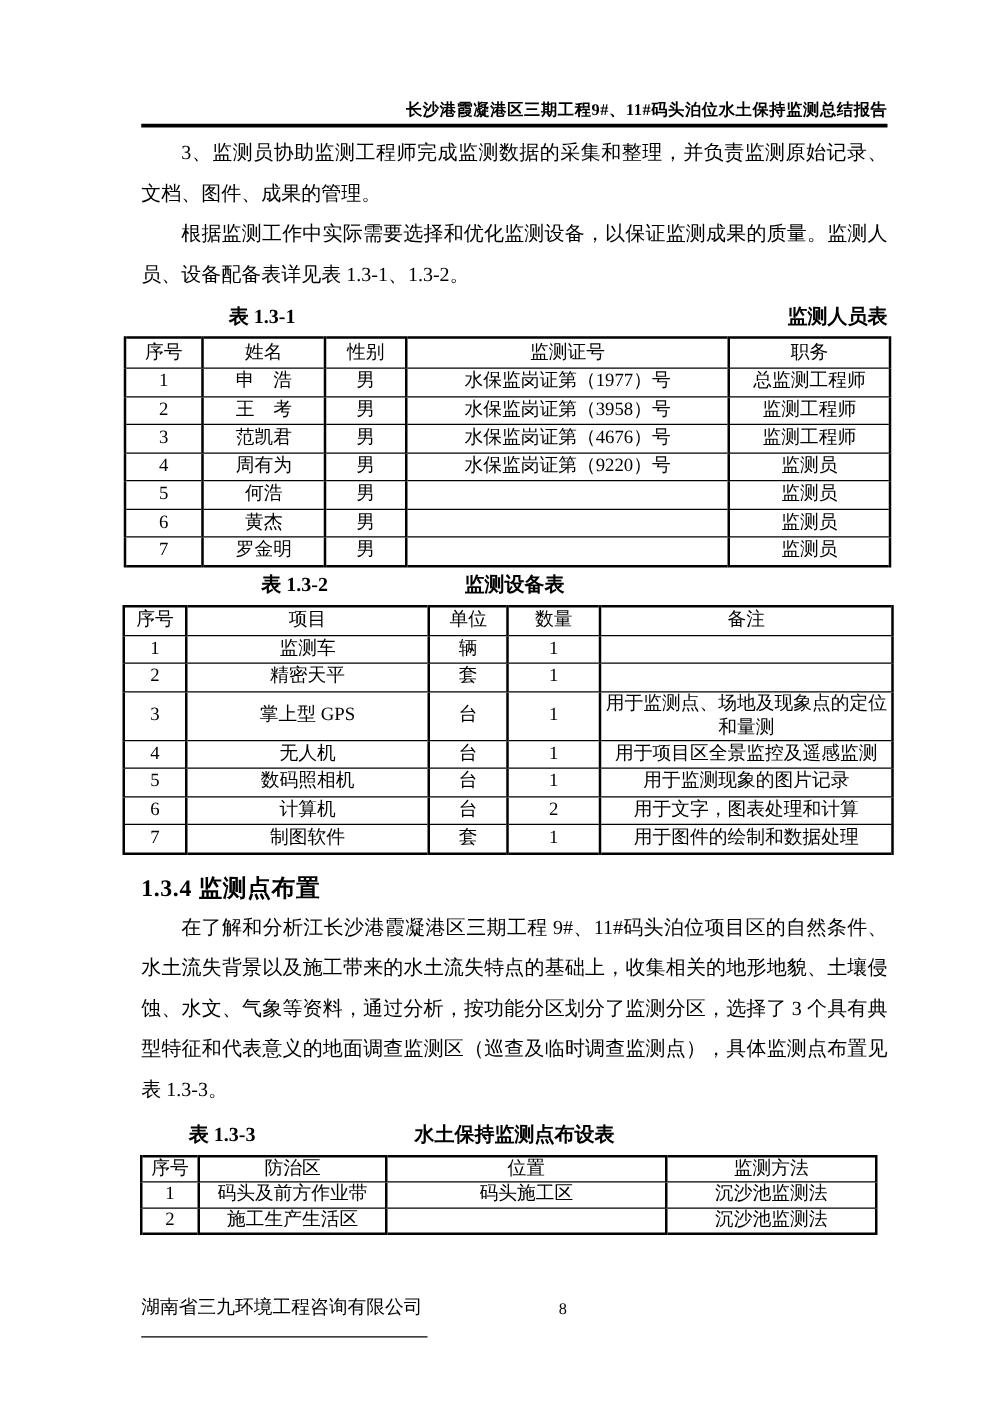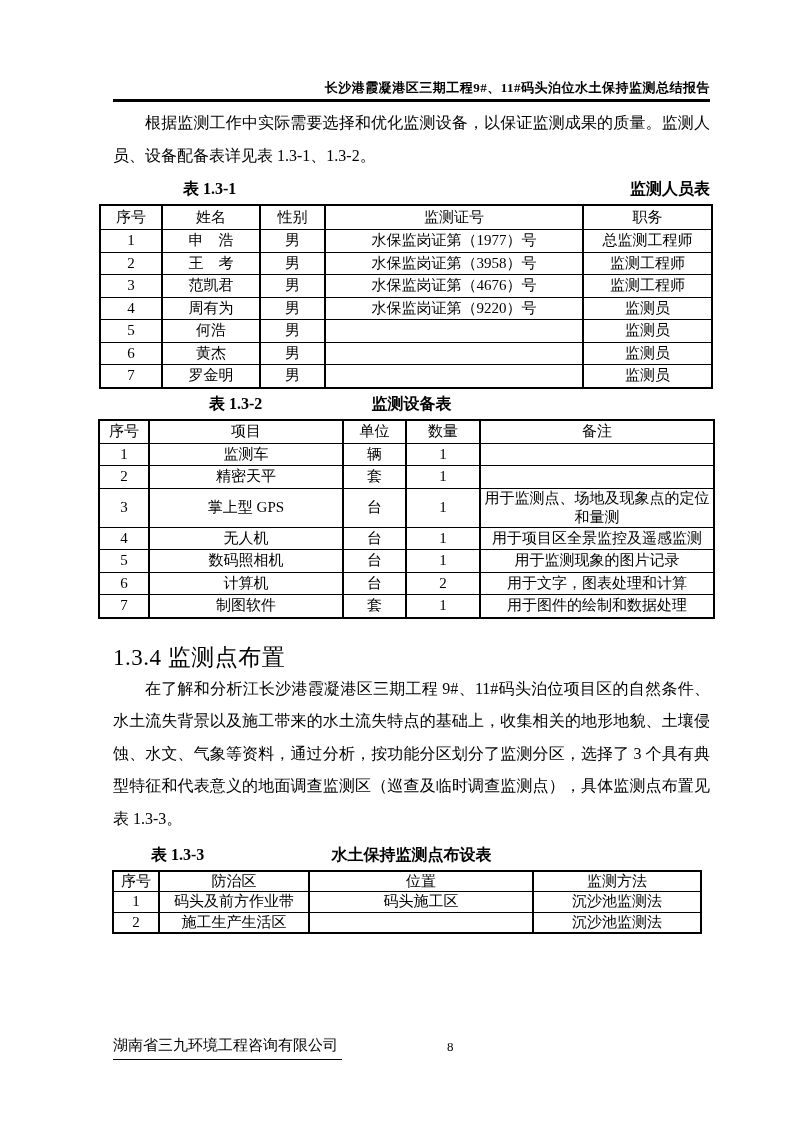--- a/index.html
+++ b/index.html
@@ -89,53 +89,54 @@
   .tbl-1 th { height: 23px; }
   .tbl-1 td { height: 21.5px; }
   .tbl-2 { width: 615px; margin-left: -15px; }
   .tbl-2 th { height: 22px; }
   .tbl-2 td { height: 21.5px; }
   .tbl-3 { width: 588px; margin-left: -1px; }
   .tbl-3 th { height: 19px; }
   .tbl-3 td { height: 19.5px; }
   
   .section-heading {
-    margin-top: 24px;
-    font-size: 23px;
-    font-weight: normal;
+    margin-top: 13px;
+    font-size: 19px;
+    font-weight: bold;
     line-height: 30px;
     letter-spacing: 0.5px;
   }
   
   .footer-company {
     position: absolute;
     left: 113px;
     top: 1036px;
     font-size: 15px;
     border-bottom: 1.5px solid #000;
-    padding-bottom: 4px;
+    padding-bottom: 14px;
     padding-right: 4px;
   }
   .footer-page {
     position: absolute;
     left: 447px;
     top: 1039px;
     font-size: 13px;
   }
 </style>
 </head>
 <body>
 
 <div class="page">
 
   <div class="header-title">长沙港霞凝港区三期工程9#、11#码头泊位水土保持监测总结报告</div>
   <div class="header-rule"></div>
 
   <div class="content">
 
+    <p class="para">3、监测员协助监测工程师完成监测数据的采集和整理，并负责监测原始记录、文档、图件、成果的管理。</p>
     <p class="para">根据监测工作中实际需要选择和优化监测设备，以保证监测成果的质量。监测人员、设备配备表详见表 1.3-1、1.3-2。</p>
 
     <div class="caption cap-1">
       <span class="cap-label">表 1.3-1</span>
       <span>监测人员表</span>
     </div>
 
     <table class="tbl tbl-1">
       <colgroup>
         <col style="width:62px">

